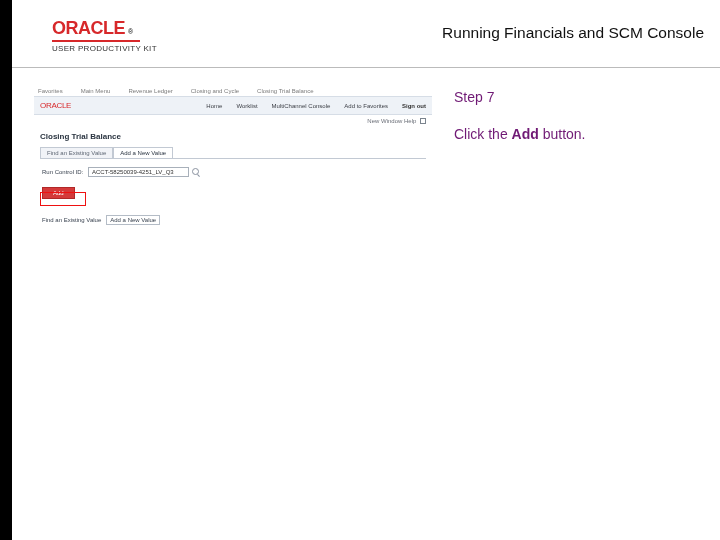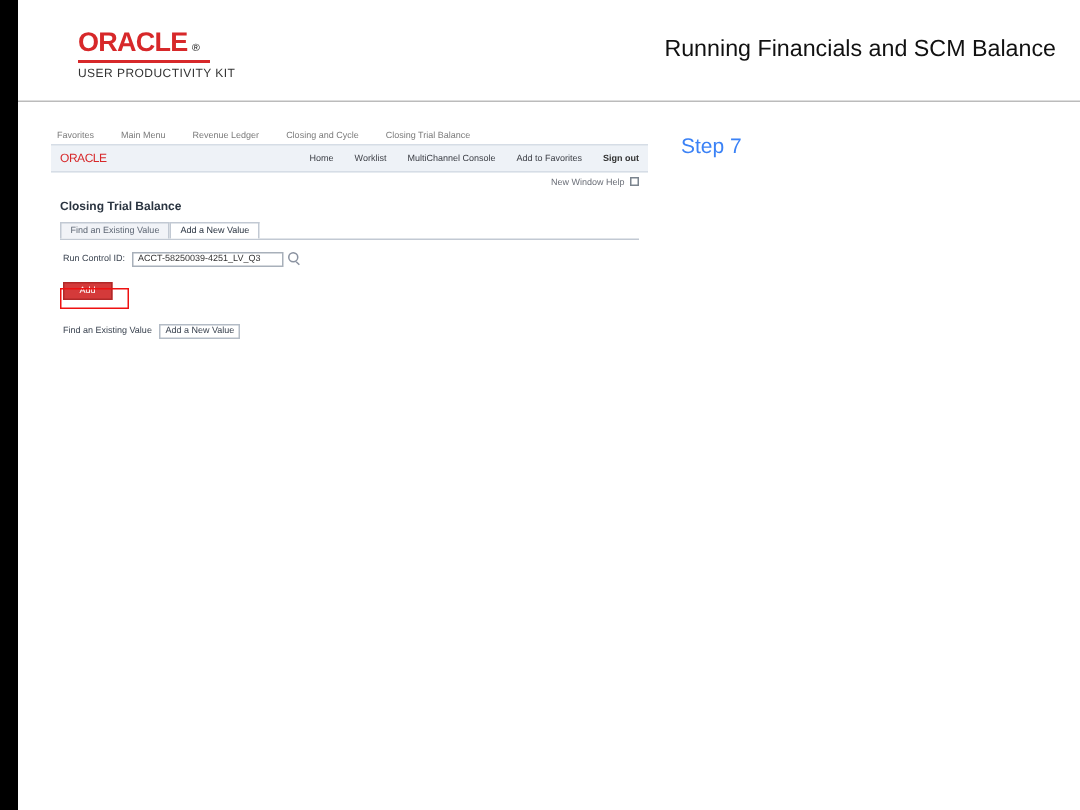--- a/index.html
+++ b/index.html
@@ -142,40 +142,40 @@
       min-width: 54px;
     }
     .ss-search .play {
       display: inline-block; font-size: 7px; color: #5d6570; margin-left: 2px;
     }
 
     
     .instructions {
       padding-top: 2px;
       font-size: 14px;
-      color: #3b82f6;
+      color: #701a75;
       line-height: 1.35;
     }
     .step-n { margin-bottom: 18px; }
     .inst-line b { font-weight: 700; }
   </style>
 </head>
 <body>
 <div class="page">
 
   <div class="header">
     <div class="logo-block">
       <div class="oracle-logo">
         <span class="wordmark">ORACLE</span>
         <span class="tm">®</span>
       </div>
       <div class="logo-underline"></div>
       <div class="upk">USER PRODUCTIVITY KIT</div>
     </div>
-    <div class="doc-title">Running Financials and SCM Balance</div>
+    <div class="doc-title">Running Financials and SCM Console</div>
   </div>
 
   <div class="content">
 
     <div class="screenshot">
       <div class="ss-tabs">
         <span>Favorites</span>
         <span>Main Menu</span>
         <span>Revenue Ledger</span>
         <span>Closing and Cycle</span>
@@ -212,16 +212,19 @@
       <div class="ss-search">
         <span>Find an Existing Value</span>
         &nbsp;
         <span class="fld">Add a New Value</span>
         <span class="play"></span>
       </div>
     </div>
 
     <div class="instructions">
       <div class="step-n">Step 7</div>
+      <div class="inst-line">
+        <span>Click the </span><b>Add</b><span> button.</span>
+      </div>
     </div>
 
   </div>
 </div>
 
 </body></html>

